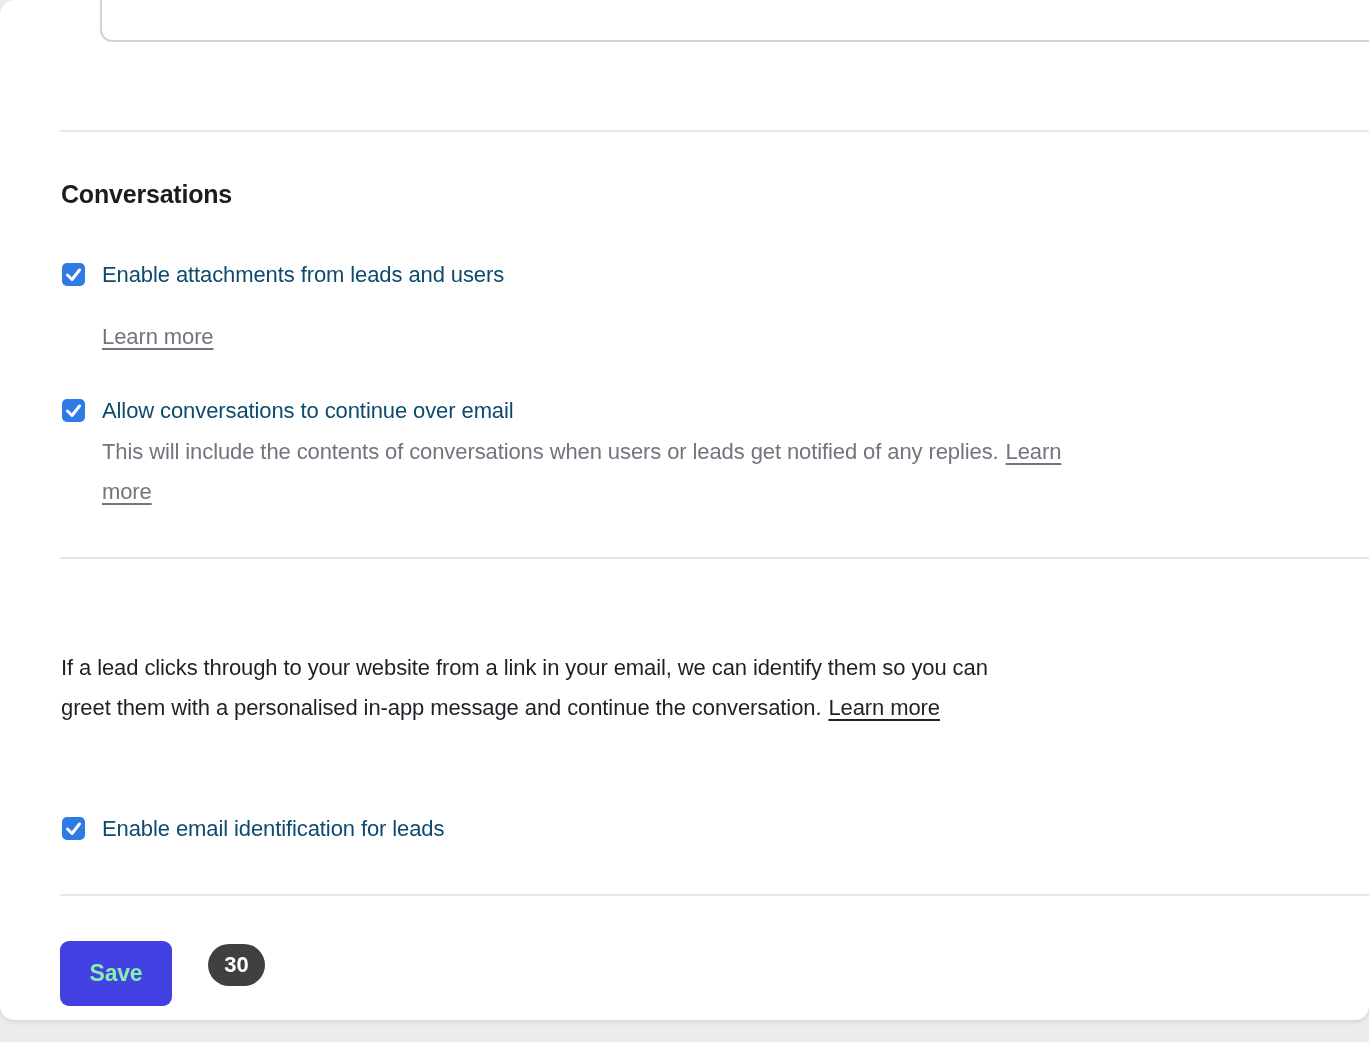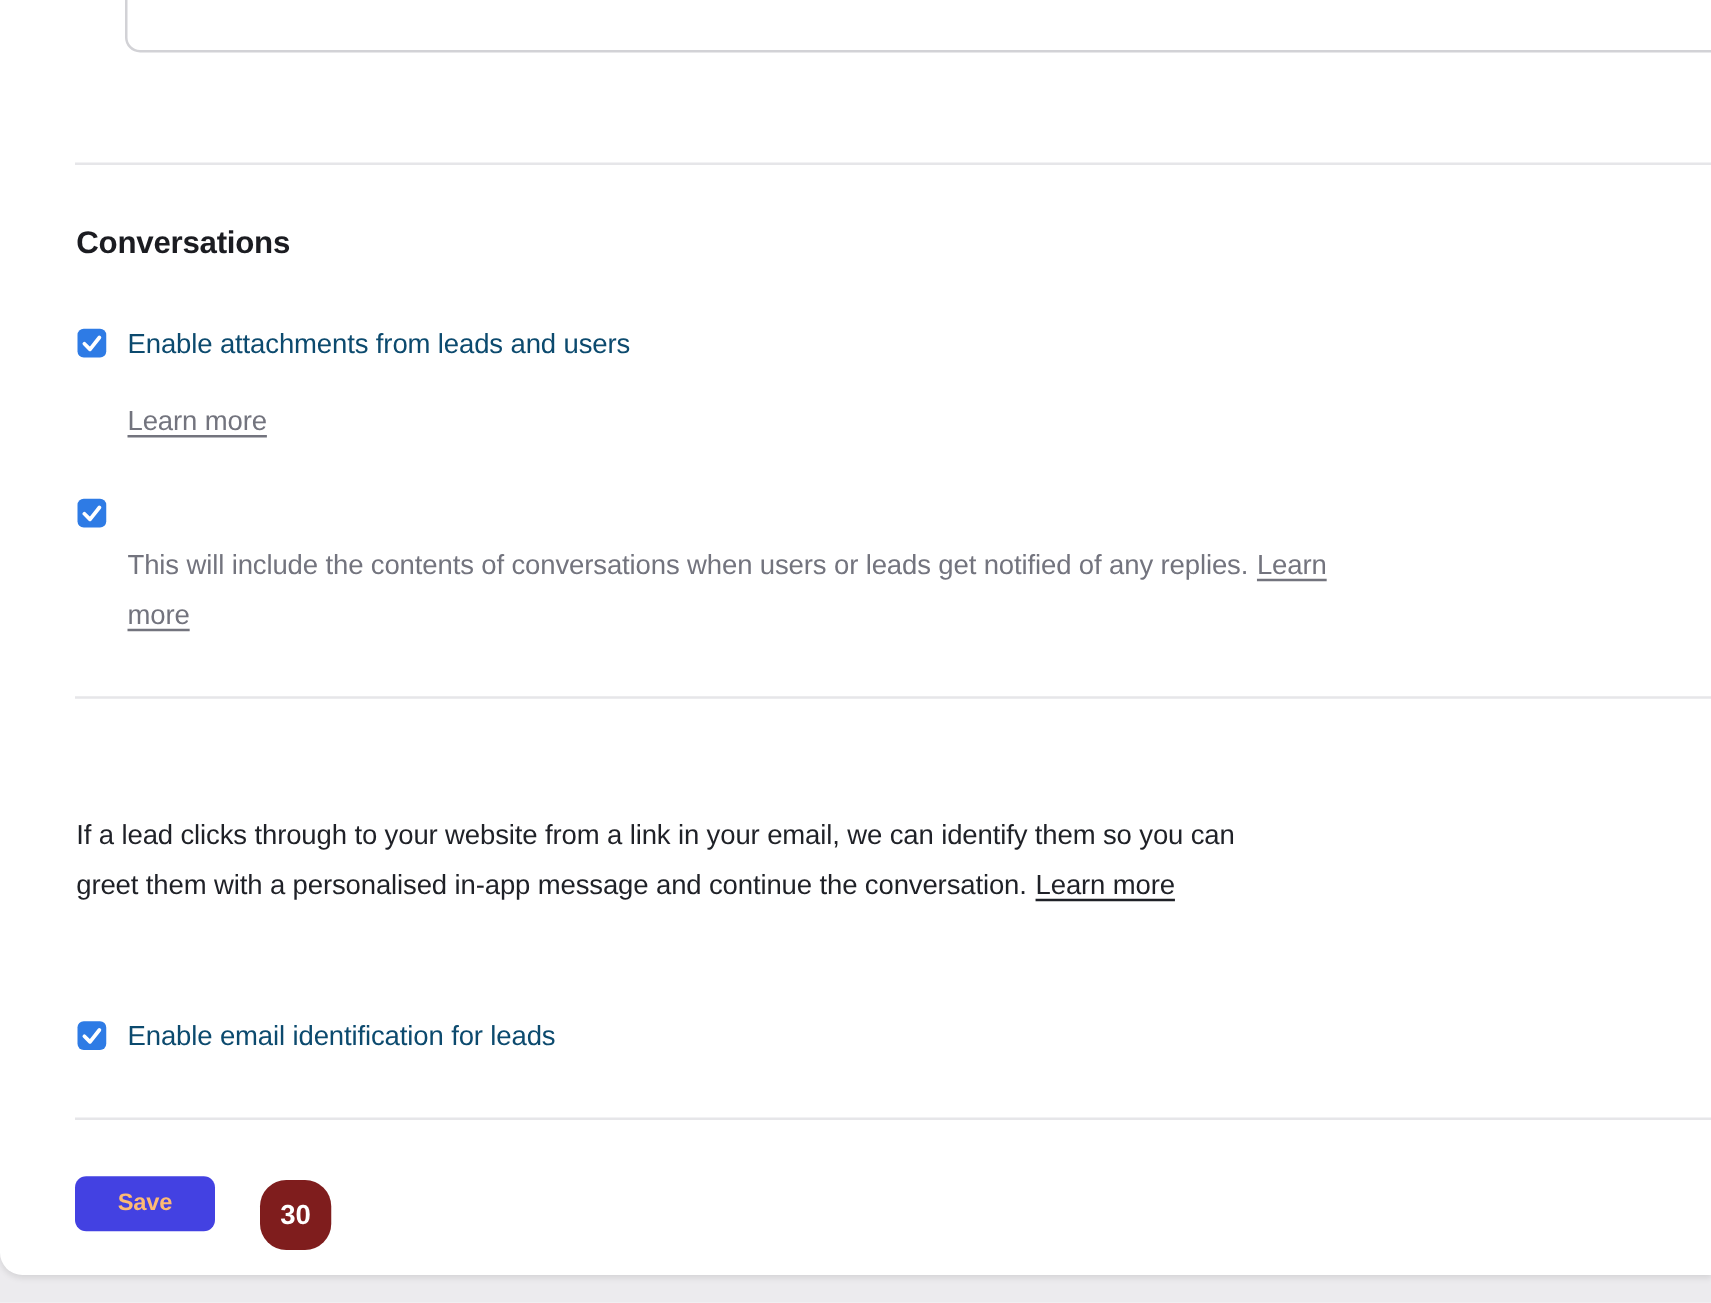--- a/index.html
+++ b/index.html
@@ -13,20 +13,21 @@
     -webkit-font-smoothing: antialiased;
   }
   .panel {
     position: absolute;
     top: 0; left: 0;
     width: 1369px;
     height: 1020px;
     background: #ffffff;
     border-bottom-left-radius: 18px;
     box-shadow: 0 2px 5px rgba(0,0,0,0.10);
+    border-radius: 14px;
   }
   
   .top-card {
     position: absolute;
     left: 100px;
     top: -60px;
     width: 1340px;
     height: 102px;
     border: 2px solid #d2d2d6;
     border-radius: 12px;
@@ -94,39 +95,39 @@
     margin-top: 18px;
   }
   .link-gray { color: #73747e; }
   .link-dark { color: #1f2127; }
   .inline-link { margin-left: 7px; }
   .save-btn {
     position: absolute;
     left: 60px;
     top: 941px;
     width: 112px;
-    height: 44px;
+    height: 65px;
     border: none;
     border-radius: 9px;
     background: #4341e2;
-    color: #fdba74;
+    color: #86efac;
     font-family: inherit;
-    font-size: 19px;
+    font-size: 23px;
     font-weight: 700;
     letter-spacing: -0.2px;
     cursor: pointer;
   }
   .count-badge {
     position: absolute;
     left: 208px;
     top: 944px;
     min-width: 57px;
-    height: 56px;
+    height: 42px;
     border-radius: 21px;
-    background: #7f1d1d;
+    background: #404040;
     color: #ffffff;
     font-size: 22px;
     font-weight: 700;
     display: flex;
     align-items: center;
     justify-content: center;
     box-sizing: border-box;
     padding: 0 12px;
   }
 </style>
@@ -156,20 +157,21 @@
     </svg>
   </span>
   <span class="cb-label" style="top:261px">Enable attachments from leads and users</span>
   <a class="gray-text link-gray" style="top:304px; line-height:30px">Learn more</a>
 
   <span class="checkbox" style="top:399px">
     <svg viewBox="0 0 23 23">
       <path d="M5.5 12 L10 16.5 L17.5 7" fill="none" stroke="#ffffff" stroke-width="3" stroke-linecap="round" stroke-linejoin="round"></path>
     </svg>
   </span>
+  <span class="cb-label" style="top:397px">Allow conversations to continue over email</span>
   <p class="gray-text" style="top:432px; width:965px; margin:0"><span>This will include the contents of conversations when users or leads get notified of any replies.</span><a class="link-gray inline-link">Learn more</a></p>
 
   <div class="divider" style="top:557px"></div>
 
 
   <p class="dark-text" style="top:648px; width:965px; margin:0"><span>If a lead clicks through to your website from a link in your email, we can identify them so you can greet them with a personalised in-app message and continue the conversation.</span><a class="link-dark inline-link">Learn more</a></p>
 
   <span class="checkbox" style="top:817px">
     <svg viewBox="0 0 23 23">
       <path d="M5.5 12 L10 16.5 L17.5 7" fill="none" stroke="#ffffff" stroke-width="3" stroke-linecap="round" stroke-linejoin="round"></path>

